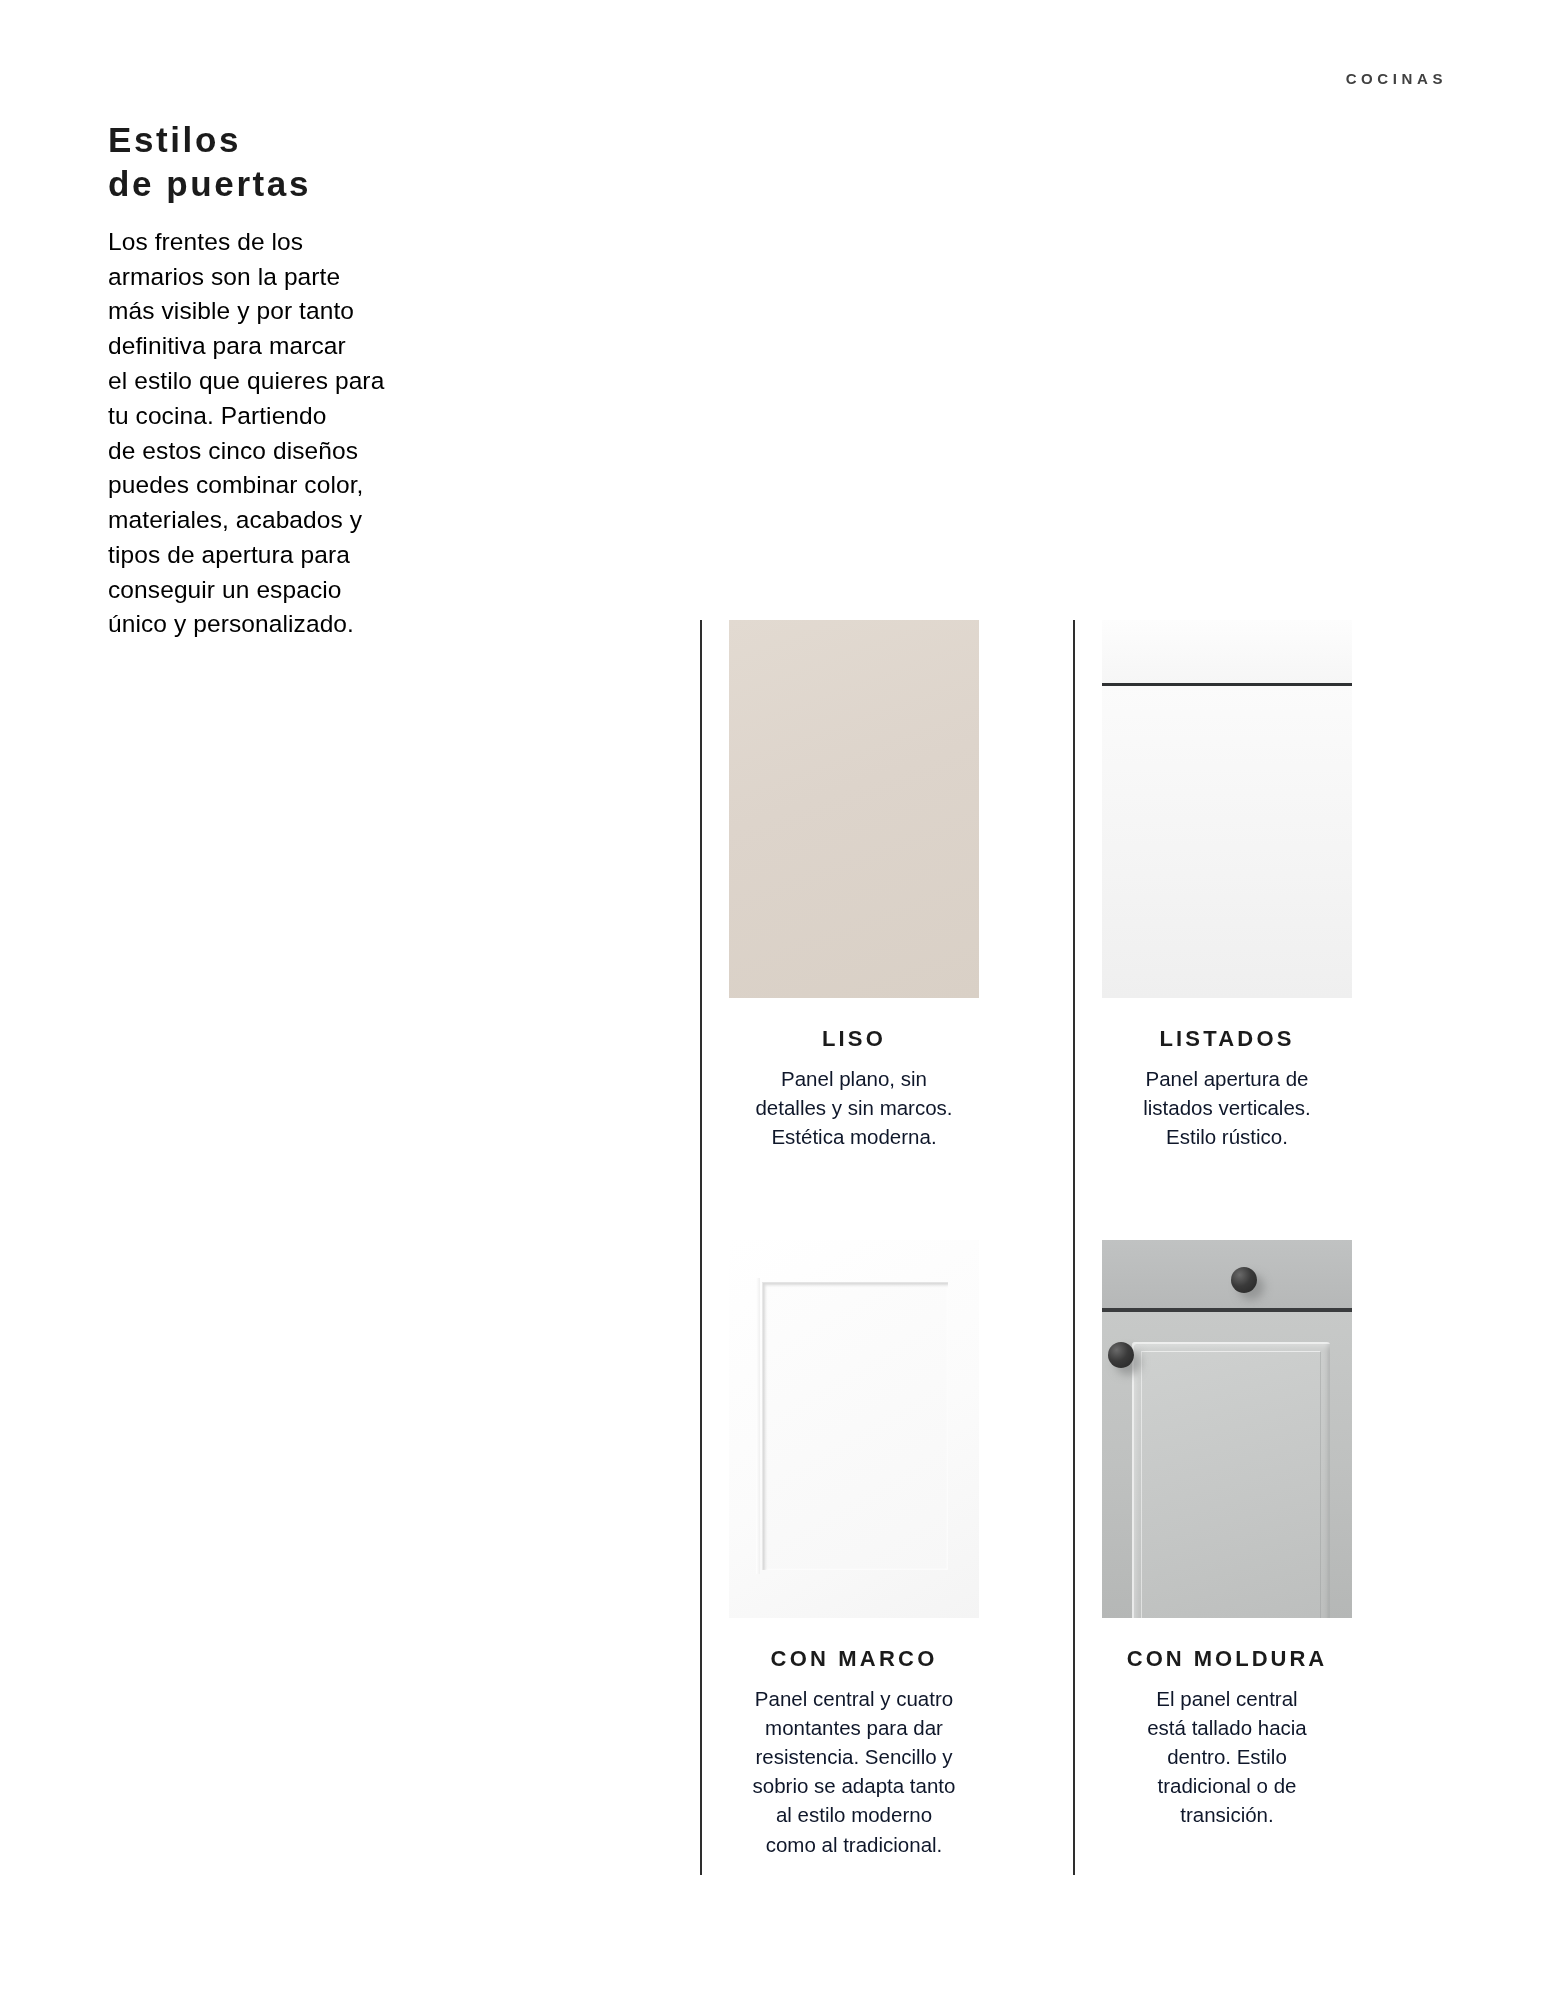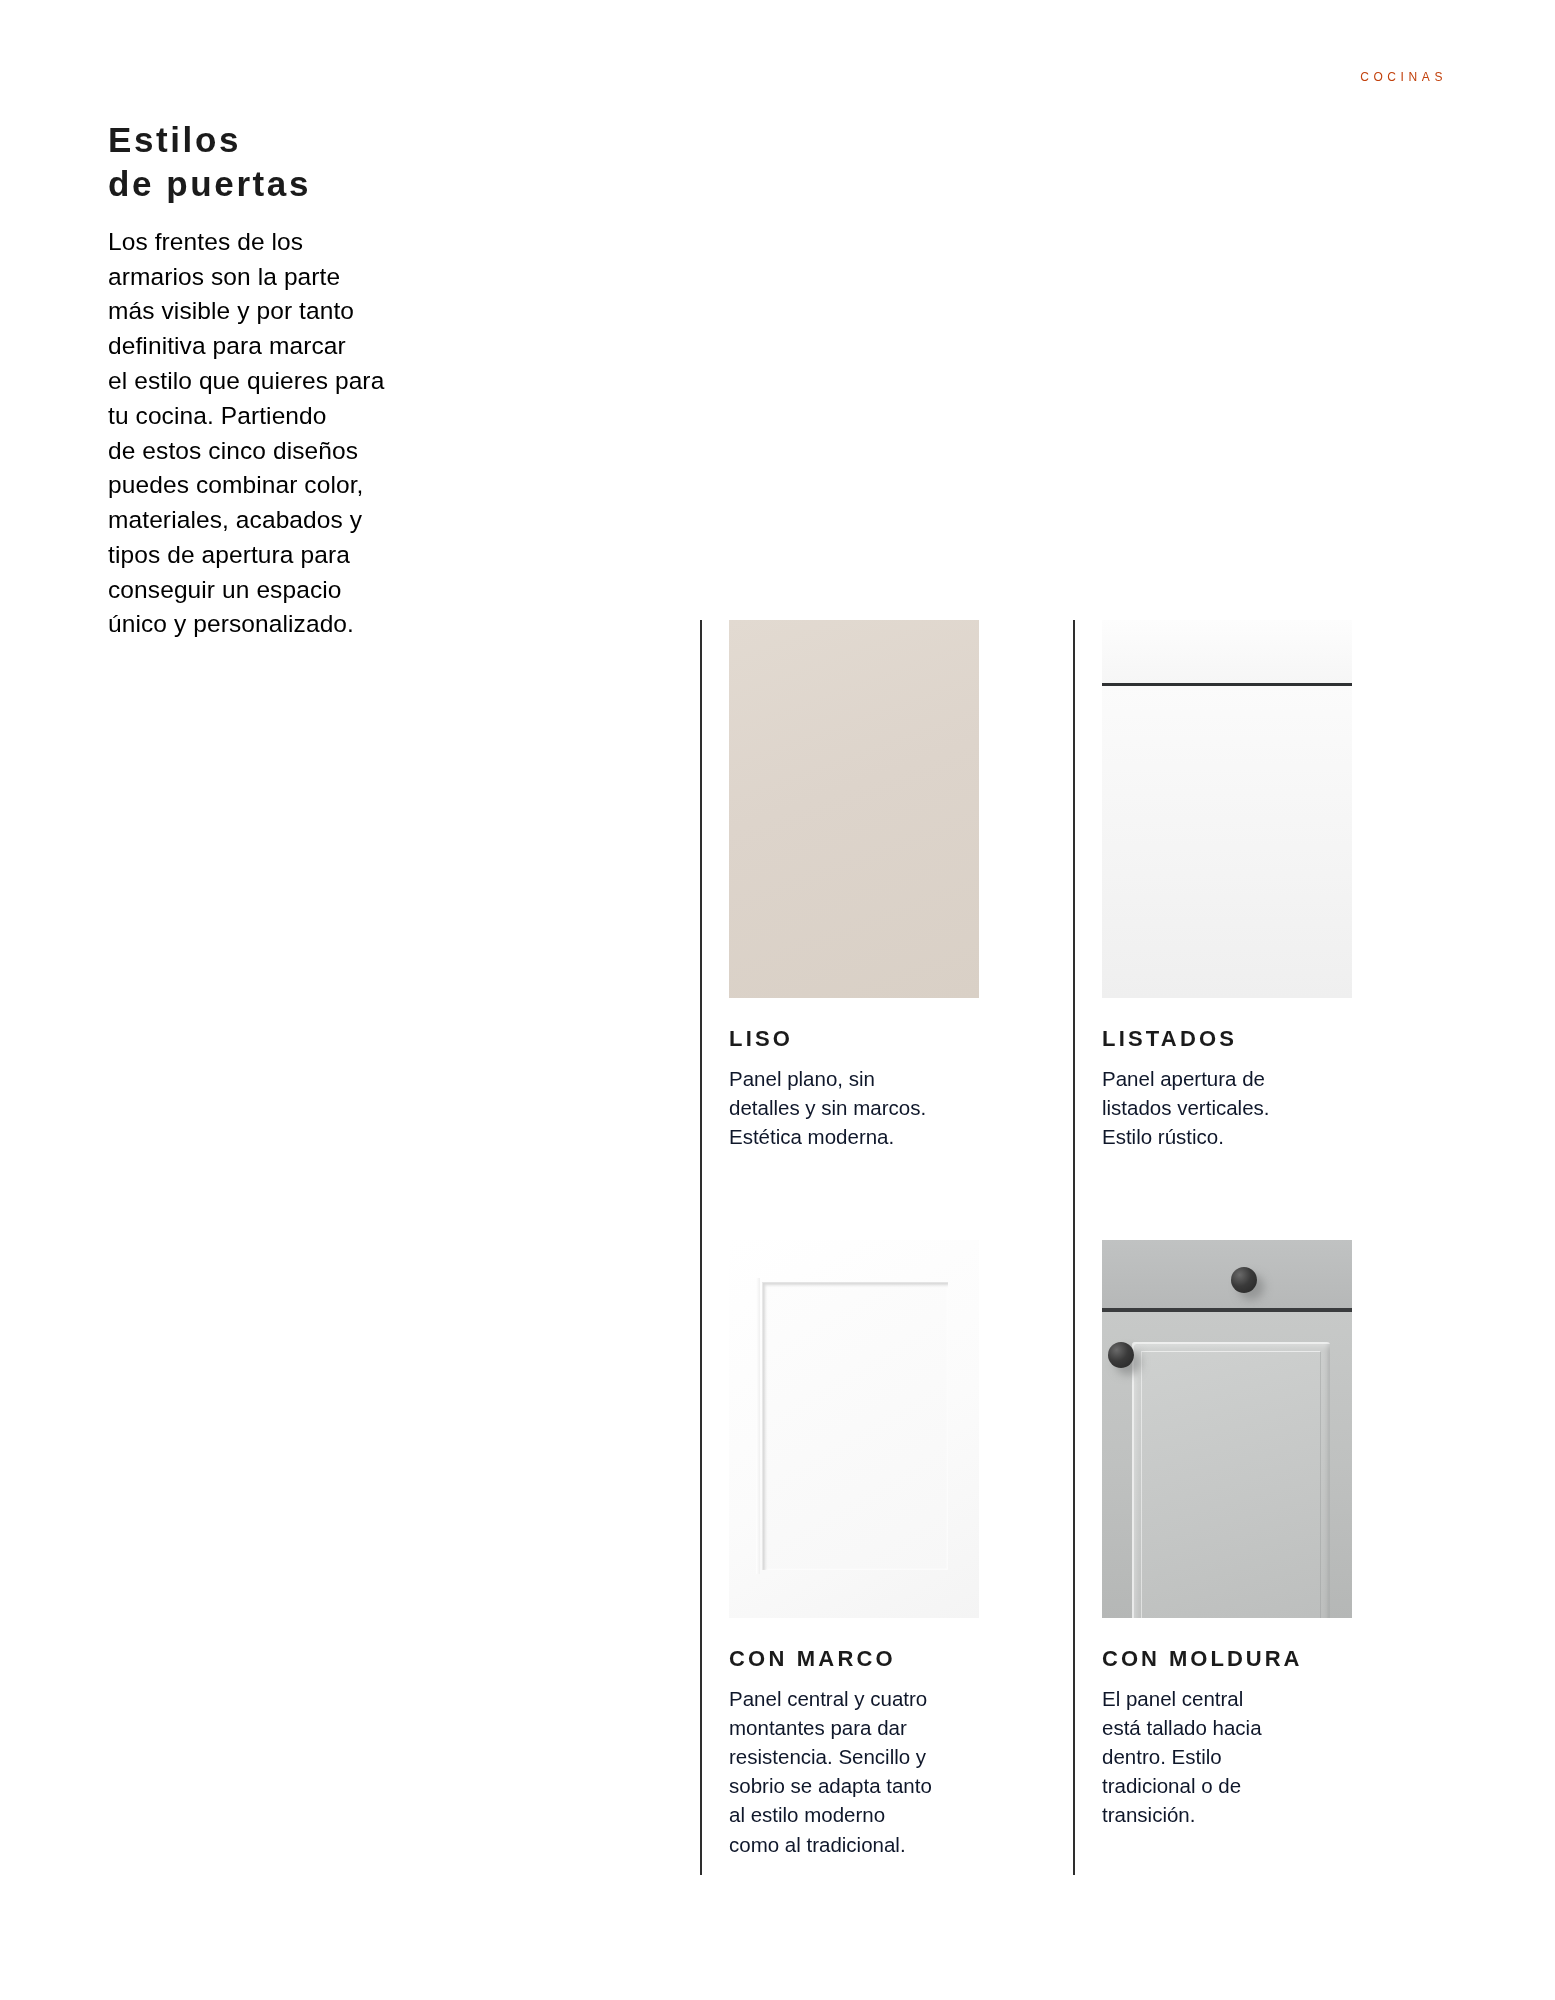--- a/index.html
+++ b/index.html
@@ -14,24 +14,24 @@
     font-family: "Liberation Sans", sans-serif;
     color: #2b2b2b;
     overflow: hidden;
   }
 
   
   .page-header {
     position: absolute;
     top: 70px;
     right: 108px;
-    font-size: 12px;
+    font-size: 15px;
     letter-spacing: 4.6px;
-    color: #c2410c;
-    font-weight: 400;
+    color: #404040;
+    font-weight: 700;
   }
 
   
   .intro {
     position: absolute;
     left: 108px;
     top: 118px;
     width: 340px;
   }
   .intro-title {
@@ -67,20 +67,21 @@
     width: 2px;
     background: #2e2e2e;
     height: 1255px;
   }
   .divider.d1 { left: 330px; }
   .divider.d2 { left: 703px; }
 
   .card {
     position: absolute;
     width: 250px;
+    text-align: center;
   }
   .card.c-liso      { left: 359px; top: 0px; }
   .card.c-listados  { left: 732px; top: 0px; }
   .card.c-acanalado { left: 23px;  top: 620px; }
   .card.c-marco     { left: 359px; top: 620px; }
   .card.c-moldura   { left: 732px; top: 620px; }
 
   .door {
     position: relative;
     width: 250px;

